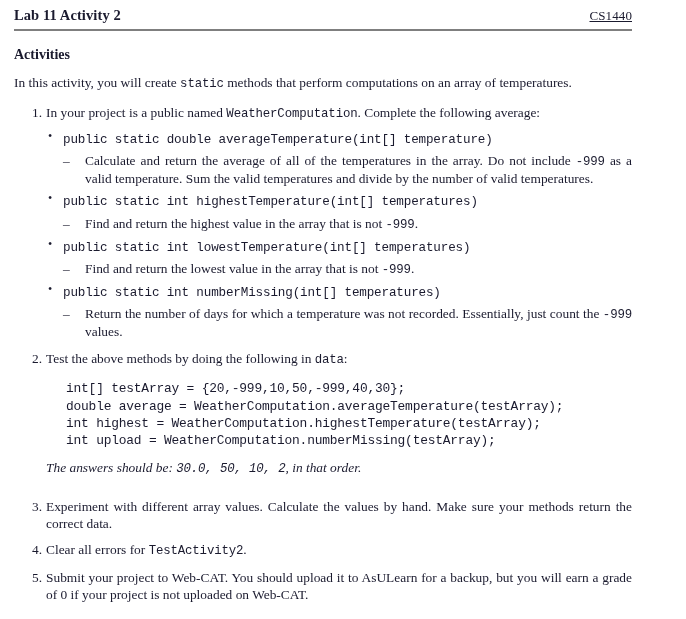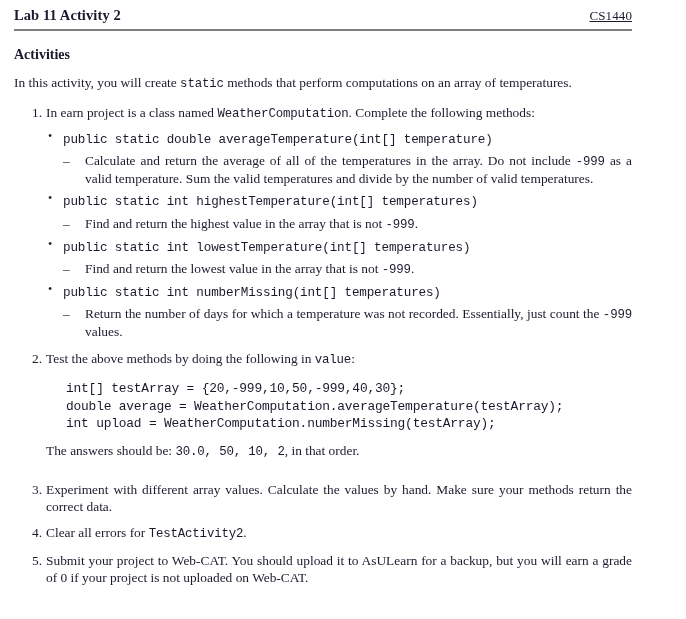--- a/index.html
+++ b/index.html
@@ -138,42 +138,42 @@
     margin: 10px 54px 0 46px;
     font-size: 13.4px;
     line-height: 1.28;
   }
 
   code, .mono {
     font-family: "Liberation Mono", "DejaVu Sans Mono", monospace;
     font-size: 12.4px;
     letter-spacing: -0.15px;
   }
-  .tight { margin-bottom: 20px; }
+  .tight { margin-bottom: 20px; font-style: italic; }
 </style>
 </head>
 <body>
 
 <div class="page">
 
   <div class="header">
     <div class="header-title">Lab 11 Activity 2</div>
     <div class="header-course">CS1440</div>
   </div>
   <div class="rule"></div>
 
   <div class="section-heading">Activities</div>
 
   <div class="intro"><span>In this activity, you will create </span><code>static</code><span> methods that perform computations on an array of temperatures.</span></div>
 
   <ol class="numbered">
 
     <li>
       <span class="num">1.</span>
-      <span>In earn project is a class named </span><code>WeatherComputation</code><span>. Complete the following methods:</span>
+      <span>In your project is a public named </span><code>WeatherComputation</code><span>. Complete the following average:</span>
 
       <ul class="bullets">
 
         <li>
           <span class="bullet">•</span>
           <span class="sig">public static double averageTemperature(int[] temperature)</span>
           <ul class="dashes">
             <li>
               <span class="dash">–</span><span>Calculate and return the average of all of the temperatures in the array. Do not include </span><code>-999</code><span> as a valid temperature. Sum the valid temperatures and divide by the number of valid temperatures.</span>
             </li>
@@ -208,25 +208,25 @@
               <span class="dash">–</span><span>Return the number of days for which a temperature was not recorded. Essentially, just count the </span><code>-999</code><span> values.</span>
             </li>
           </ul>
         </li>
 
       </ul>
     </li>
 
     <li>
       <span class="num">2.</span>
-      <span>Test the above methods by doing the following in </span><code>value</code><span>:</span>
+      <span>Test the above methods by doing the following in </span><code>data</code><span>:</span>
     </li>
   </ol>
 
-  <div class="codeblock"><div>int[] testArray = {20,-999,10,50,-999,40,30};</div><div>double average = WeatherComputation.averageTemperature(testArray);</div><div>int upload = WeatherComputation.numberMissing(testArray);</div></div>
+  <div class="codeblock"><div>int[] testArray = {20,-999,10,50,-999,40,30};</div><div>double average = WeatherComputation.averageTemperature(testArray);</div><div>int highest = WeatherComputation.highestTemperature(testArray);</div><div>int upload = WeatherComputation.numberMissing(testArray);</div></div>
 
   <div class="answers tight"><span>The answers should be: </span><code>30.0, 50, 10, 2</code><span>, in that order.</span></div>
 
   <ol class="numbered" style="margin-top:12px;">
     <li>
       <span class="num">3.</span>
       <span>Experiment with different array values. Calculate the values by hand. Make sure your methods return the correct data.</span>
     </li>
     <li>
       <span class="num">4.</span>

